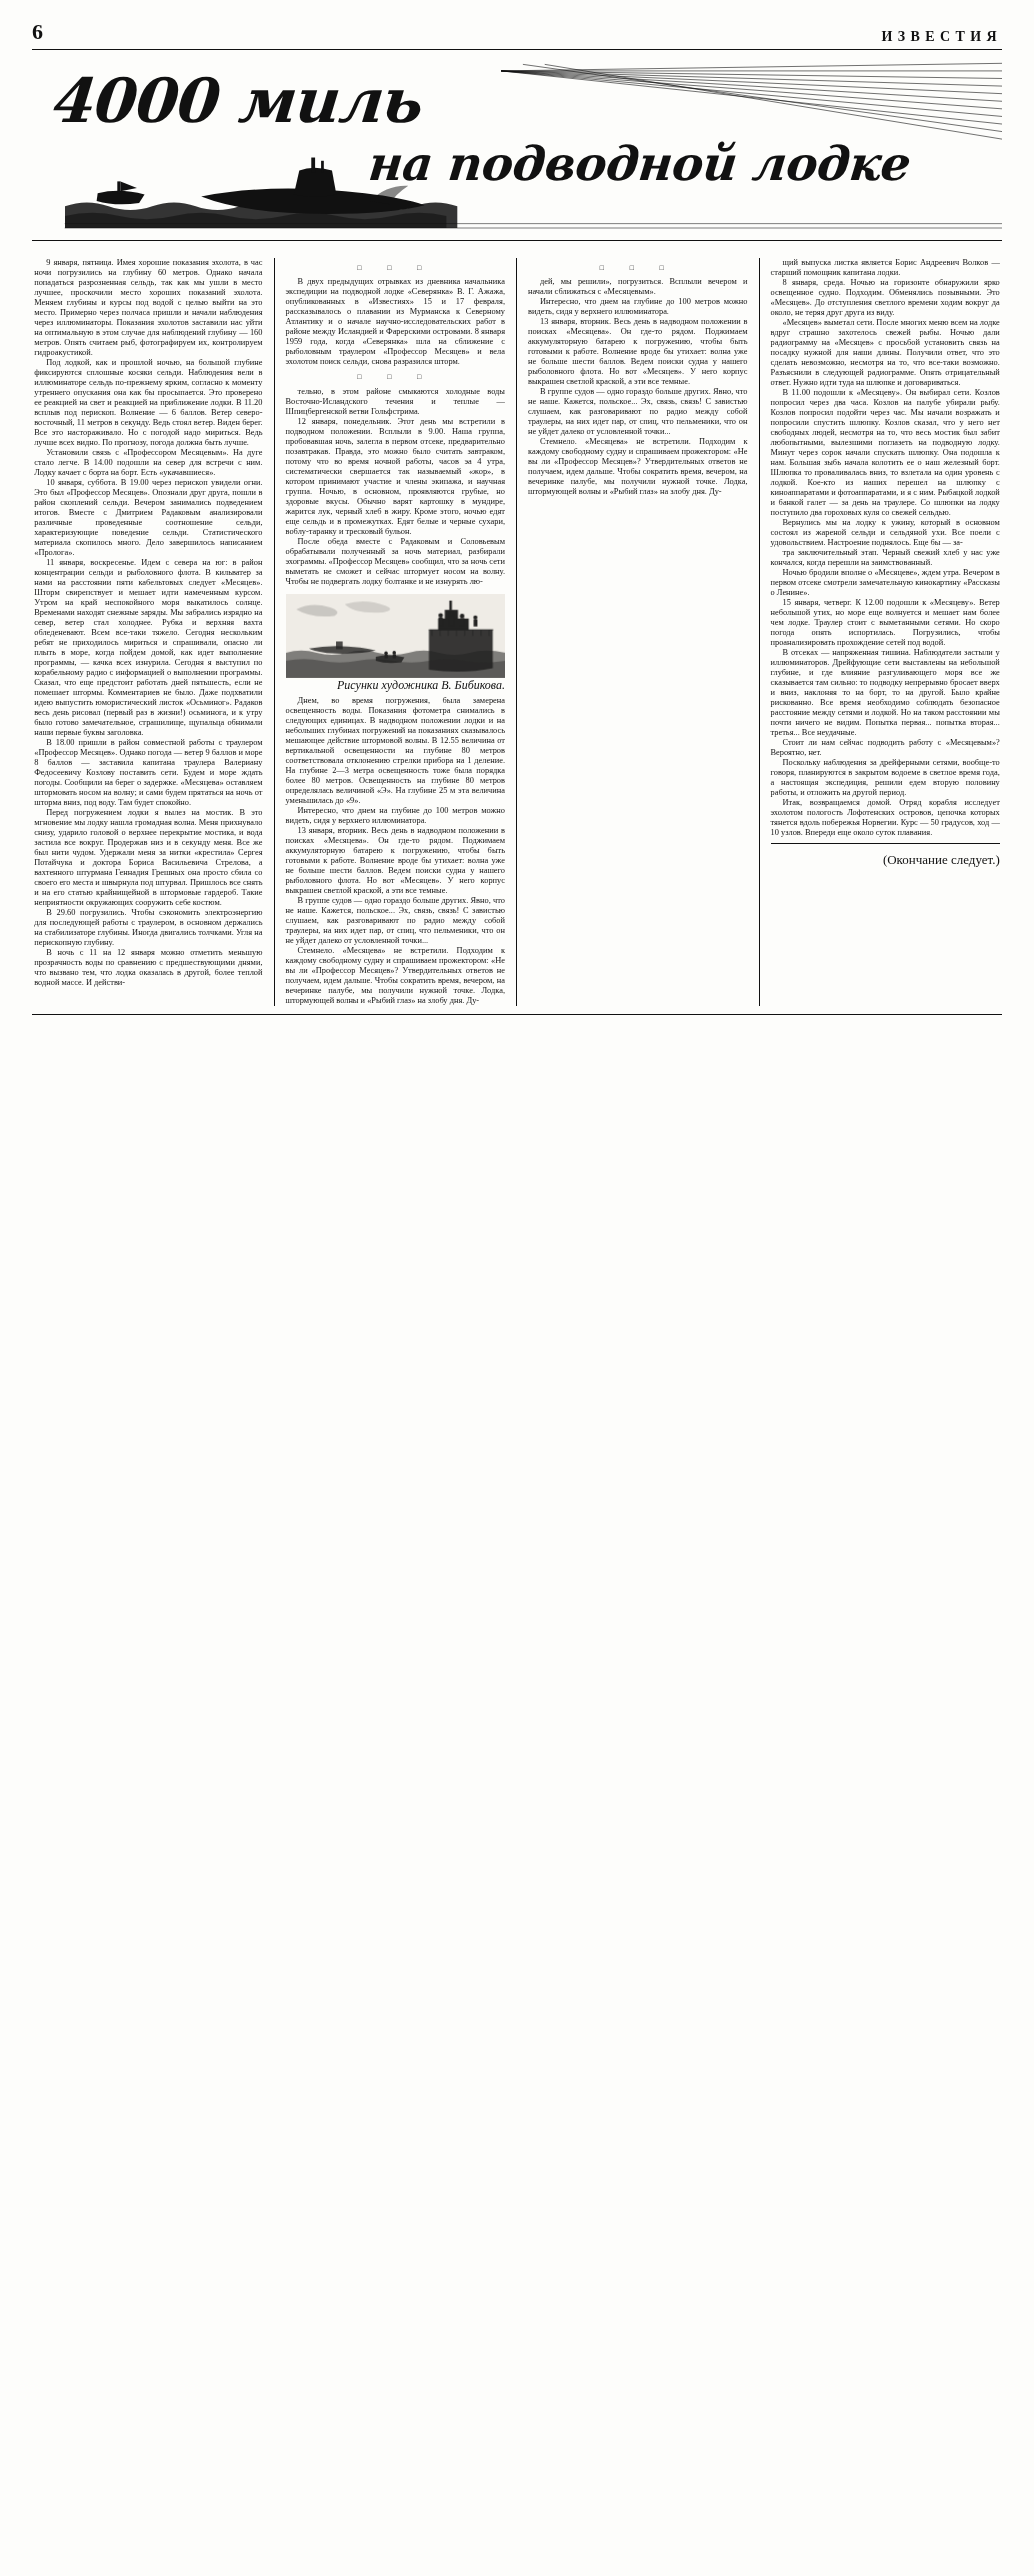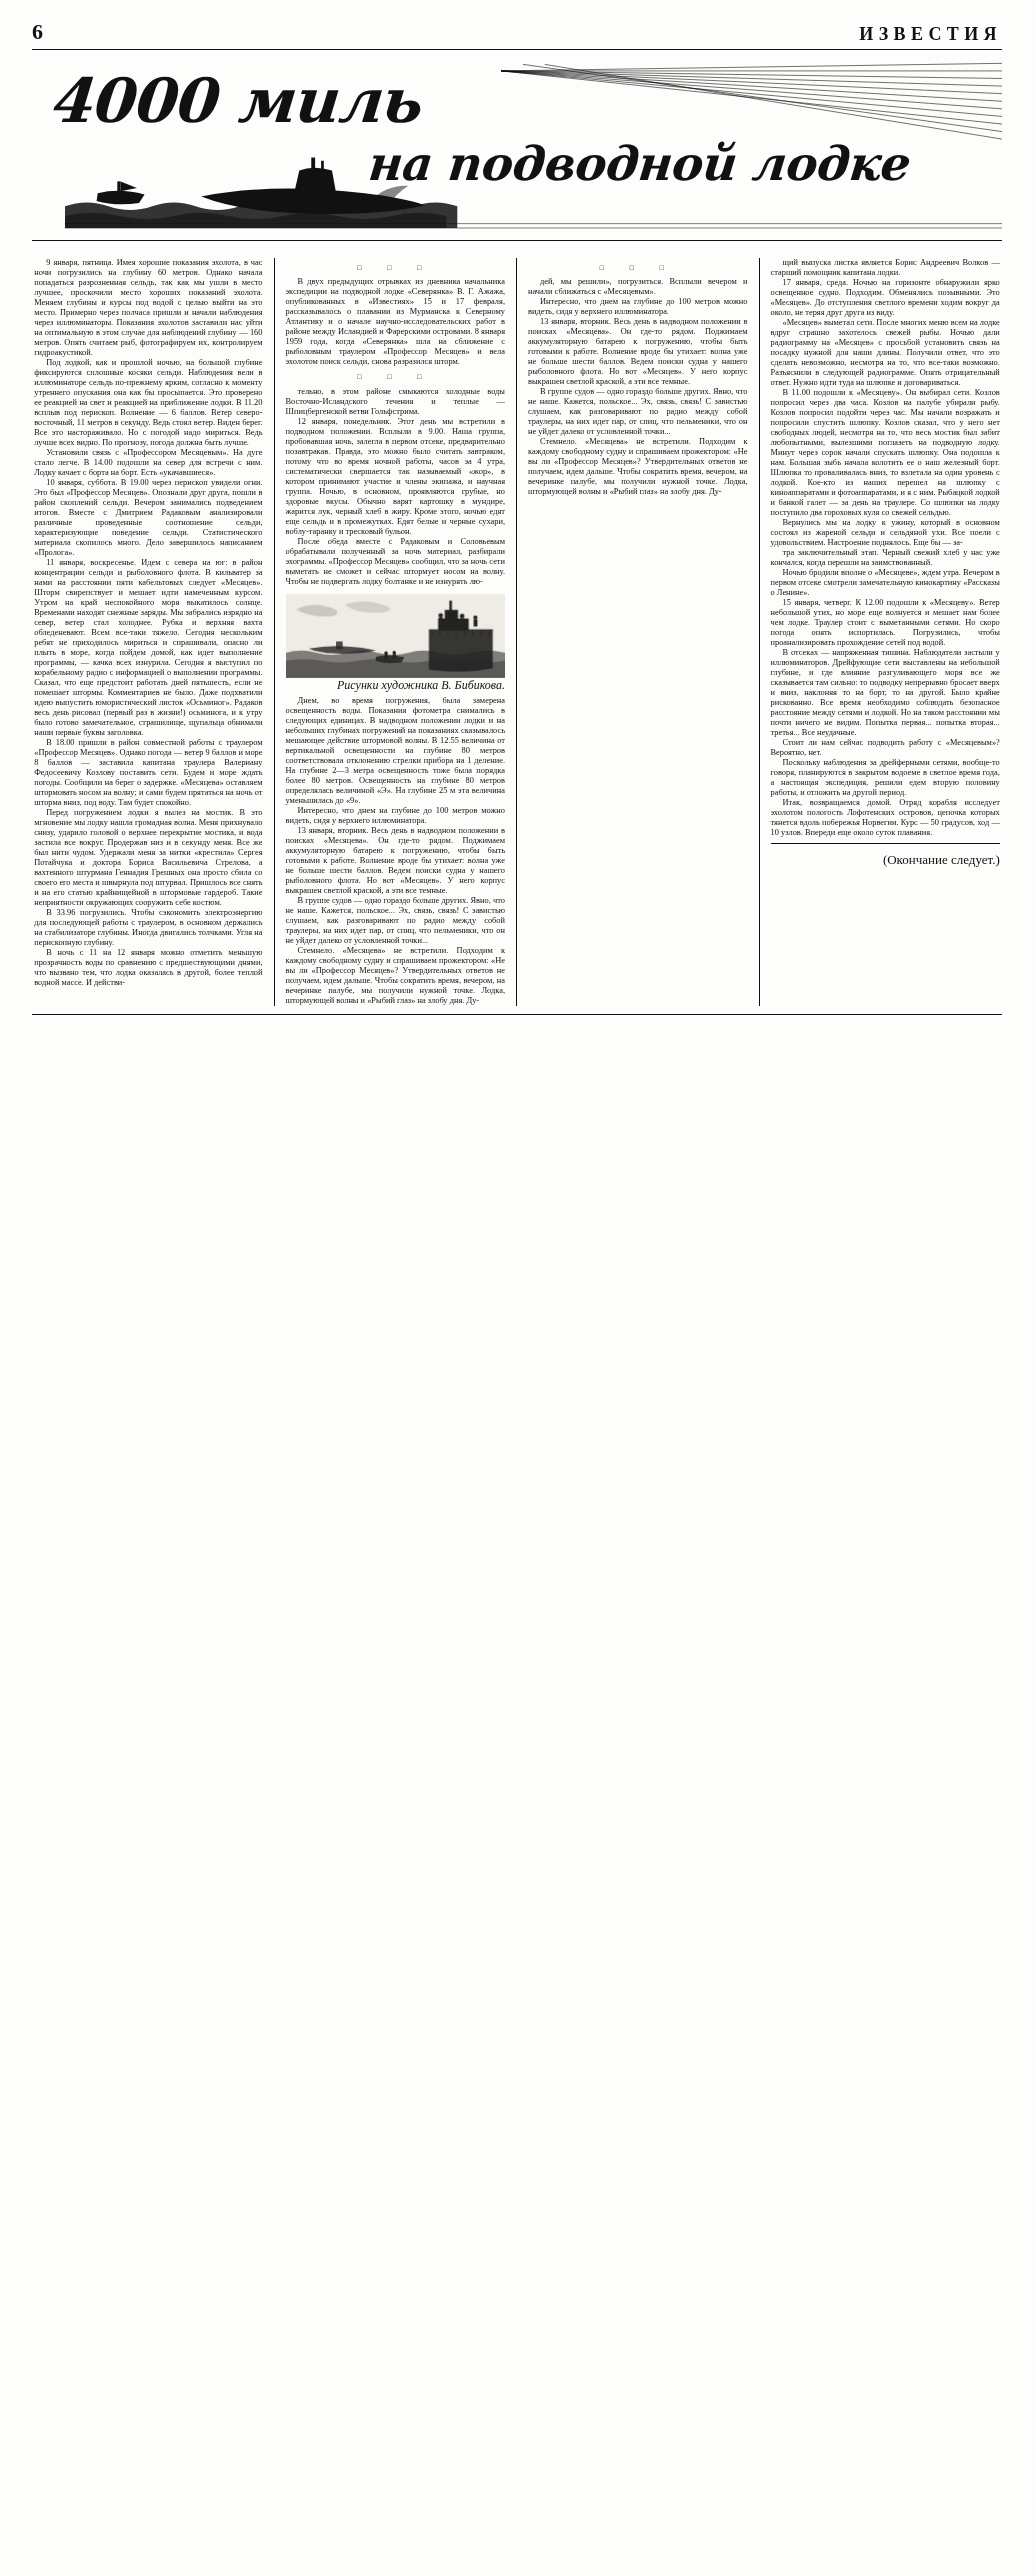--- a/index.html
+++ b/index.html
@@ -25,21 +25,21 @@
     border-bottom:1.6px solid #111;
     padding-bottom:4.4px;
   }
   .folio{
     font-size:22px;
     font-weight:bold;
     font-family:"Liberation Serif", serif;
     letter-spacing:0.5px;
   }
   .paper-name{
-    font-size:18px;
+    font-size:14px;
     font-weight:bold;
     letter-spacing:5.4px;
     font-family:"Liberation Serif", serif;
   }
   
   .headline-wrap{
     position:relative;
     height:180px;
     margin-top:9.8px;
     border-bottom:1.6px solid #111;
@@ -193,21 +193,21 @@
   <div class="columns">
 
     <div class="col">
       <p>9 января, пятница. Имея хорошие показания эхолота, в час ночи погрузились на глубину 60 метров. Однако начала попадаться разрозненная сельдь, так как мы ушли в место лучшее, проскочили место хороших показаний эхолота. Меняем глубины и курсы под водой с целью выйти на это место. Примерно через полчаса пришли и начали наблюдения через иллюминаторы. Показания эхолотов заставили нас уйти на оптимальную в этом случае для наблюдений глубину — 160 метров. Опять считаем рыб, фотографируем их, контролируем гидроакустикой.</p>
       <p>Под лодкой, как и прошлой ночью, на большой глубине фиксируются сплошные косяки сельди. Наблюдения вели в иллюминаторе сельдь по-прежнему ярким, согласно к моменту утреннего опускания она как бы просыпается. Это проверено ее реакцией на свет и реакцией на приближение лодки. В 11.20 всплыв под перископ. Волнение — 6 баллов. Ветер северо-восточный, 11 метров в секунду. Ведь стоял ветер. Виден берег. Все это настораживало. Но с погодой надо мириться. Ведь лучше всех видно. По прогнозу, погода должна быть лучше.</p>
       <p>Установили связь с «Профессором Месяцевым». На дуге стало легче. В 14.00 подошли на север для встречи с ним. Лодку качает с борта на борт. Есть «укачавшиеся».</p>
       <p>10 января, суббота. В 19.00 через перископ увидели огни. Это был «Профессор Месяцев». Опознали друг друга, пошли в район скоплений сельди. Вечером занимались подведением итогов. Вместе с Дмитрием Радаковым анализировали различные проведенные соотношение сельди, характеризующие поведение сельди. Статистического материала скопилось много. Дело завершилось написанием «Пролога».</p>
       <p>11 января, воскресенье. Идем с севера на юг: в район концентрации сельди и рыболовного флота. В кильватер за нами на расстоянии пяти кабельтовых следует «Месяцев». Шторм свирепствует и мешает идти намеченным курсом. Утром на край неспокойного моря выкатилось солнце. Временами находят снежные заряды. Мы забрались изрядно на север, ветер стал холоднее. Рубка и верхняя вахта обледеневают. Всем все-таки тяжело. Сегодня нескольким ребят не приходилось мириться и спрашивали, опасно ли плыть в море, когда пойдем домой, как идет выполнение программы, — качка всех изнурила. Сегодня я выступил по корабельному радио с информацией о выполнении программы. Сказал, что еще предстоит работать дней пятьшесть, если не помешает штормы. Комментариев не было. Даже подхватили идею выпустить юмористический листок «Осьминог». Радаков весь день рисовал (первый раз в жизни!) осьминога, и к утру было готово замечательное, страшилище, щупальца обнимали наши первые буквы заголовка.</p>
       <p>В 18.00 пришли в район совместной работы с траулером «Профессор Месяцев». Однако погода — ветер 9 баллов и море 8 баллов — заставила капитана траулера Валериану Федосеевичу Козлову поставить сети. Будем и море ждать погоды. Сообщили на берег о задержке. «Месяцева» оставляем штормовать носом на волну; и сами будем прятаться на ночь от шторма вниз, под воду. Там будет спокойно.</p>
       <p>Перед погружением лодки я вылез на мостик. В это мгновение мы лодку нашла громадная волна. Меня прихнувало снизу, ударило головой о верхнее перекрытие мостика, и вода застила все вокруг. Продержав низ и в секунду меня. Все же был нити чудом. Удержали меня за нитки «крестила» Сергея Потайчука и доктора Бориса Васильевича Стрелова, а вахтенного штурмана Геннадия Грешных она просто сбила со своего его места и швырнула под штурвал. Пришлось все снять и на его статью крайнищейной в штормовые гардероб. Такие неприятности окружающих сооружить себе костюм.</p>
-      <p>В 33.96 погрузились. Чтобы сэкономить электроэнергию для последующей работы с траулером, в основном держались на стабилизаторе глубины. Иногда двигались толчками. Угля на перископную глубину.</p>
+      <p>В 29.60 погрузились. Чтобы сэкономить электроэнергию для последующей работы с траулером, в основном держались на стабилизаторе глубины. Иногда двигались толчками. Угля на перископную глубину.</p>
       <p>В ночь с 11 на 12 января можно отметить меньшую прозрачность воды по сравнению с предшествующими днями, что вызвано тем, что лодка оказалась в другой, более теплой водной массе. И действи-</p>
     </div>
 
     <div class="col">
       <div class="sep">□ □ □</div>
       <p>В двух предыдущих отрывках из дневника начальника экспедиции на подводной лодке «Северянка» В. Г. Ажажа, опубликованных в «Известиях» 15 и 17 февраля, рассказывалось о плавании из Мурманска к Северному Атлантику и о начале научно-исследовательских работ в районе между Исландией и Фарерскими островами. 8 января 1959 года, когда «Северянка» шла на сближение с рыболовным траулером «Профессор Месяцев» и вела эхолотом поиск сельди, снова разразился шторм.</p>
       <div class="sep">□ □ □</div>
       <p>тельно, в этом районе смыкаются холодные воды Восточно-Исландского течения и теплые — Шпицбергенской ветви Гольфстрима.</p>
       <p>12 января, понедельник. Этот день мы встретили в подводном положении. Всплыли в 9.00. Наша группа, пробовавшая ночь, залегла в первом отсеке, предварительно позавтракав. Правда, это можно было считать завтраком, потому что во время ночной работы, часов эа 4 утра, систематически свершается так называемый «жор», в котором принимают участие и члены экипажа, и научная группа. Ночью, в основном, проявляются грубые, но здоровые вкусы. Обычно варят картошку в мундире, жарится лук, черный хлеб в жиру. Кроме этого, ночью едят еще сельдь и в промежутках. Едят белые и черные сухари, воблу-таранку и тресковый бульон.</p>
       <p>После обеда вместе с Радаковым и Соловьевым обрабатывали полученный за ночь материал, разбирали эхограммы. «Профессор Месяцев» сообщил, что за ночь сети выметать не сможет и сейчас штормует носом на волну. Чтобы не подвергать лодку болтанке и не изнурять лю-</p>
@@ -282,21 +282,21 @@
       <p>Интересно, что днем на глубине до 100 метров можно видеть, сидя у верхнего иллюминатора.</p>
       <p>13 января, вторник. Весь день в надводном положении в поисках «Месяцева». Он где-то рядом. Поджимаем аккумуляторную батарею к погружению, чтобы быть готовыми к работе. Волнение вроде бы утихает: волна уже не больше шести баллов. Ведем поиски судна у нашего рыболовного флота. Но вот «Месяцев». У него корпус выкрашен светлой краской, а эти все темные.</p>
       <p>В группе судов — одно гораздо больше других. Явно, что не наше. Кажется, польское... Эх, связь, связь! С завистью слушаем, как разговаривают по радио между собой траулеры, на них идет пар, от спиц, что пельменики, что он не уйдет далеко от условленной точки...</p>
       <p>Стемнело. «Месяцева» не встретили. Подходим к каждому свободному судну и спрашиваем прожектором: «Не вы ли «Профессор Месяцев»? Утвердительных ответов не получаем, идем дальше. Чтобы сократить время, вечером, на вечеринке палубе, мы получили нужной точке. Лодка, штормующей волны и «Рыбий глаз» на злобу дня. Ду-</p>
       <p></p>
       <p></p>
     </div>
 
     <div class="col">
       <p>щий выпуска листка является Борис Андреевич Волков — старший помощник капитана лодки.</p>
-      <p>17 января, среда. Ночью на горизонте обнаружили ярко освещенное судно. Подходим. Обменялись позывными. Это «Месяцев». До отступления светлого времени ходим вокруг да около, не теряя друг друга из виду.</p>
+      <p>8 января, среда. Ночью на горизонте обнаружили ярко освещенное судно. Подходим. Обменялись позывными. Это «Месяцев». До отступления светлого времени ходим вокруг да около, не теряя друг друга из виду.</p>
       <p>«Месяцев» выметал сети. После многих меню всем на лодке вдруг страшно захотелось свежей рыбы. Ночью дали радиограмму на «Месяцев» с просьбой установить связь на посадку нужной для наши длины. Получили ответ, что это сделать невозможно, несмотря на то, что все-таки возможно. Разъяснили в следующей радиограмме. Опять отрицательный ответ. Нужно идти туда на шлюпке и договариваться.</p>
       <p>В 11.00 подошли к «Месяцеву». Он выбирал сети. Козлов попросил через два часа. Козлов на палубе убирали рыбу. Козлов попросил подойти через час. Мы начали возражать и попросили спустить шлюпку. Козлов сказал, что у него нет свободных людей, несмотря на то, что весь мостик был забит любопытными, вылезшими поглазеть на подводную лодку. Минут через сорок начали спускать шлюпку. Она подошла к нам. Большая зыбь начала колотить ее о наш железный борт. Шлюпка то проваливалась вниз, то взлетала на один уровень с лодкой. Кое-кто из наших перешел на шлюпку с киноаппаратами и фотоаппаратами, и я с ним. Рыбацкой лодкой и банкой галет — за день на траулере. Со шлюпки на лодку поступило два гороховых куля со свежей сельдью.</p>
       <p>Вернулись мы на лодку к ужину, который в основном состоял из жареной сельди и сельдяной ухи. Все поели с удовольствием. Настроение поднялось. Еще бы — за-</p>
       <p>тра заключительный этап. Черный свежий хлеб у нас уже кончался, когда перешли на заимствованный.</p>
       <p>Ночью бродили вполне о «Месяцеве», ждем утра. Вечером в первом отсеке смотрели замечательную кинокартину «Рассказы о Ленине».</p>
       <p>15 января, четверг. К 12.00 подошли к «Месяцеву». Ветер небольшой утих, но море еще волнуется и мешает нам более чем лодке. Траулер стоит с выметанными сетями. Но скоро погода опять испортилась. Погрузились, чтобы проанализировать прохождение сетей под водой.</p>
       <p>В отсеках — напряженная тишина. Наблюдатели застыли у иллюминаторов. Дрейфующие сети выставлены на небольшой глубине, и где влияние разгуливающего моря все же сказывается там сильно: то подводку непрерывно бросает вверх и вниз, наклоняя то на борт, то на другой. Было крайне рискованно. Все время необходимо соблюдать безопасное расстояние между сетями и лодкой. Но на таком расстоянии мы почти ничего не видим. Попытка первая... попытка вторая... третья... Все неудачные.</p>
       <p>Стоит ли нам сейчас подводить работу с «Месяцевым»? Вероятно, нет.</p>
       <p>Поскольку наблюдения за дрейферными сетями, вообще-то говоря, планируются в закрытом водоеме в светлое время года, а настоящая экспедиция, решили едем вторую половину работы, и отложить на другой период.</p>
       <p>Итак, возвращаемся домой. Отряд корабля исследует эхолотом пологость Лофотенских островов, цепочка которых тянется вдоль побережья Норвегии. Курс — 50 градусов, ход — 10 узлов. Впереди еще около суток плавания.</p>

